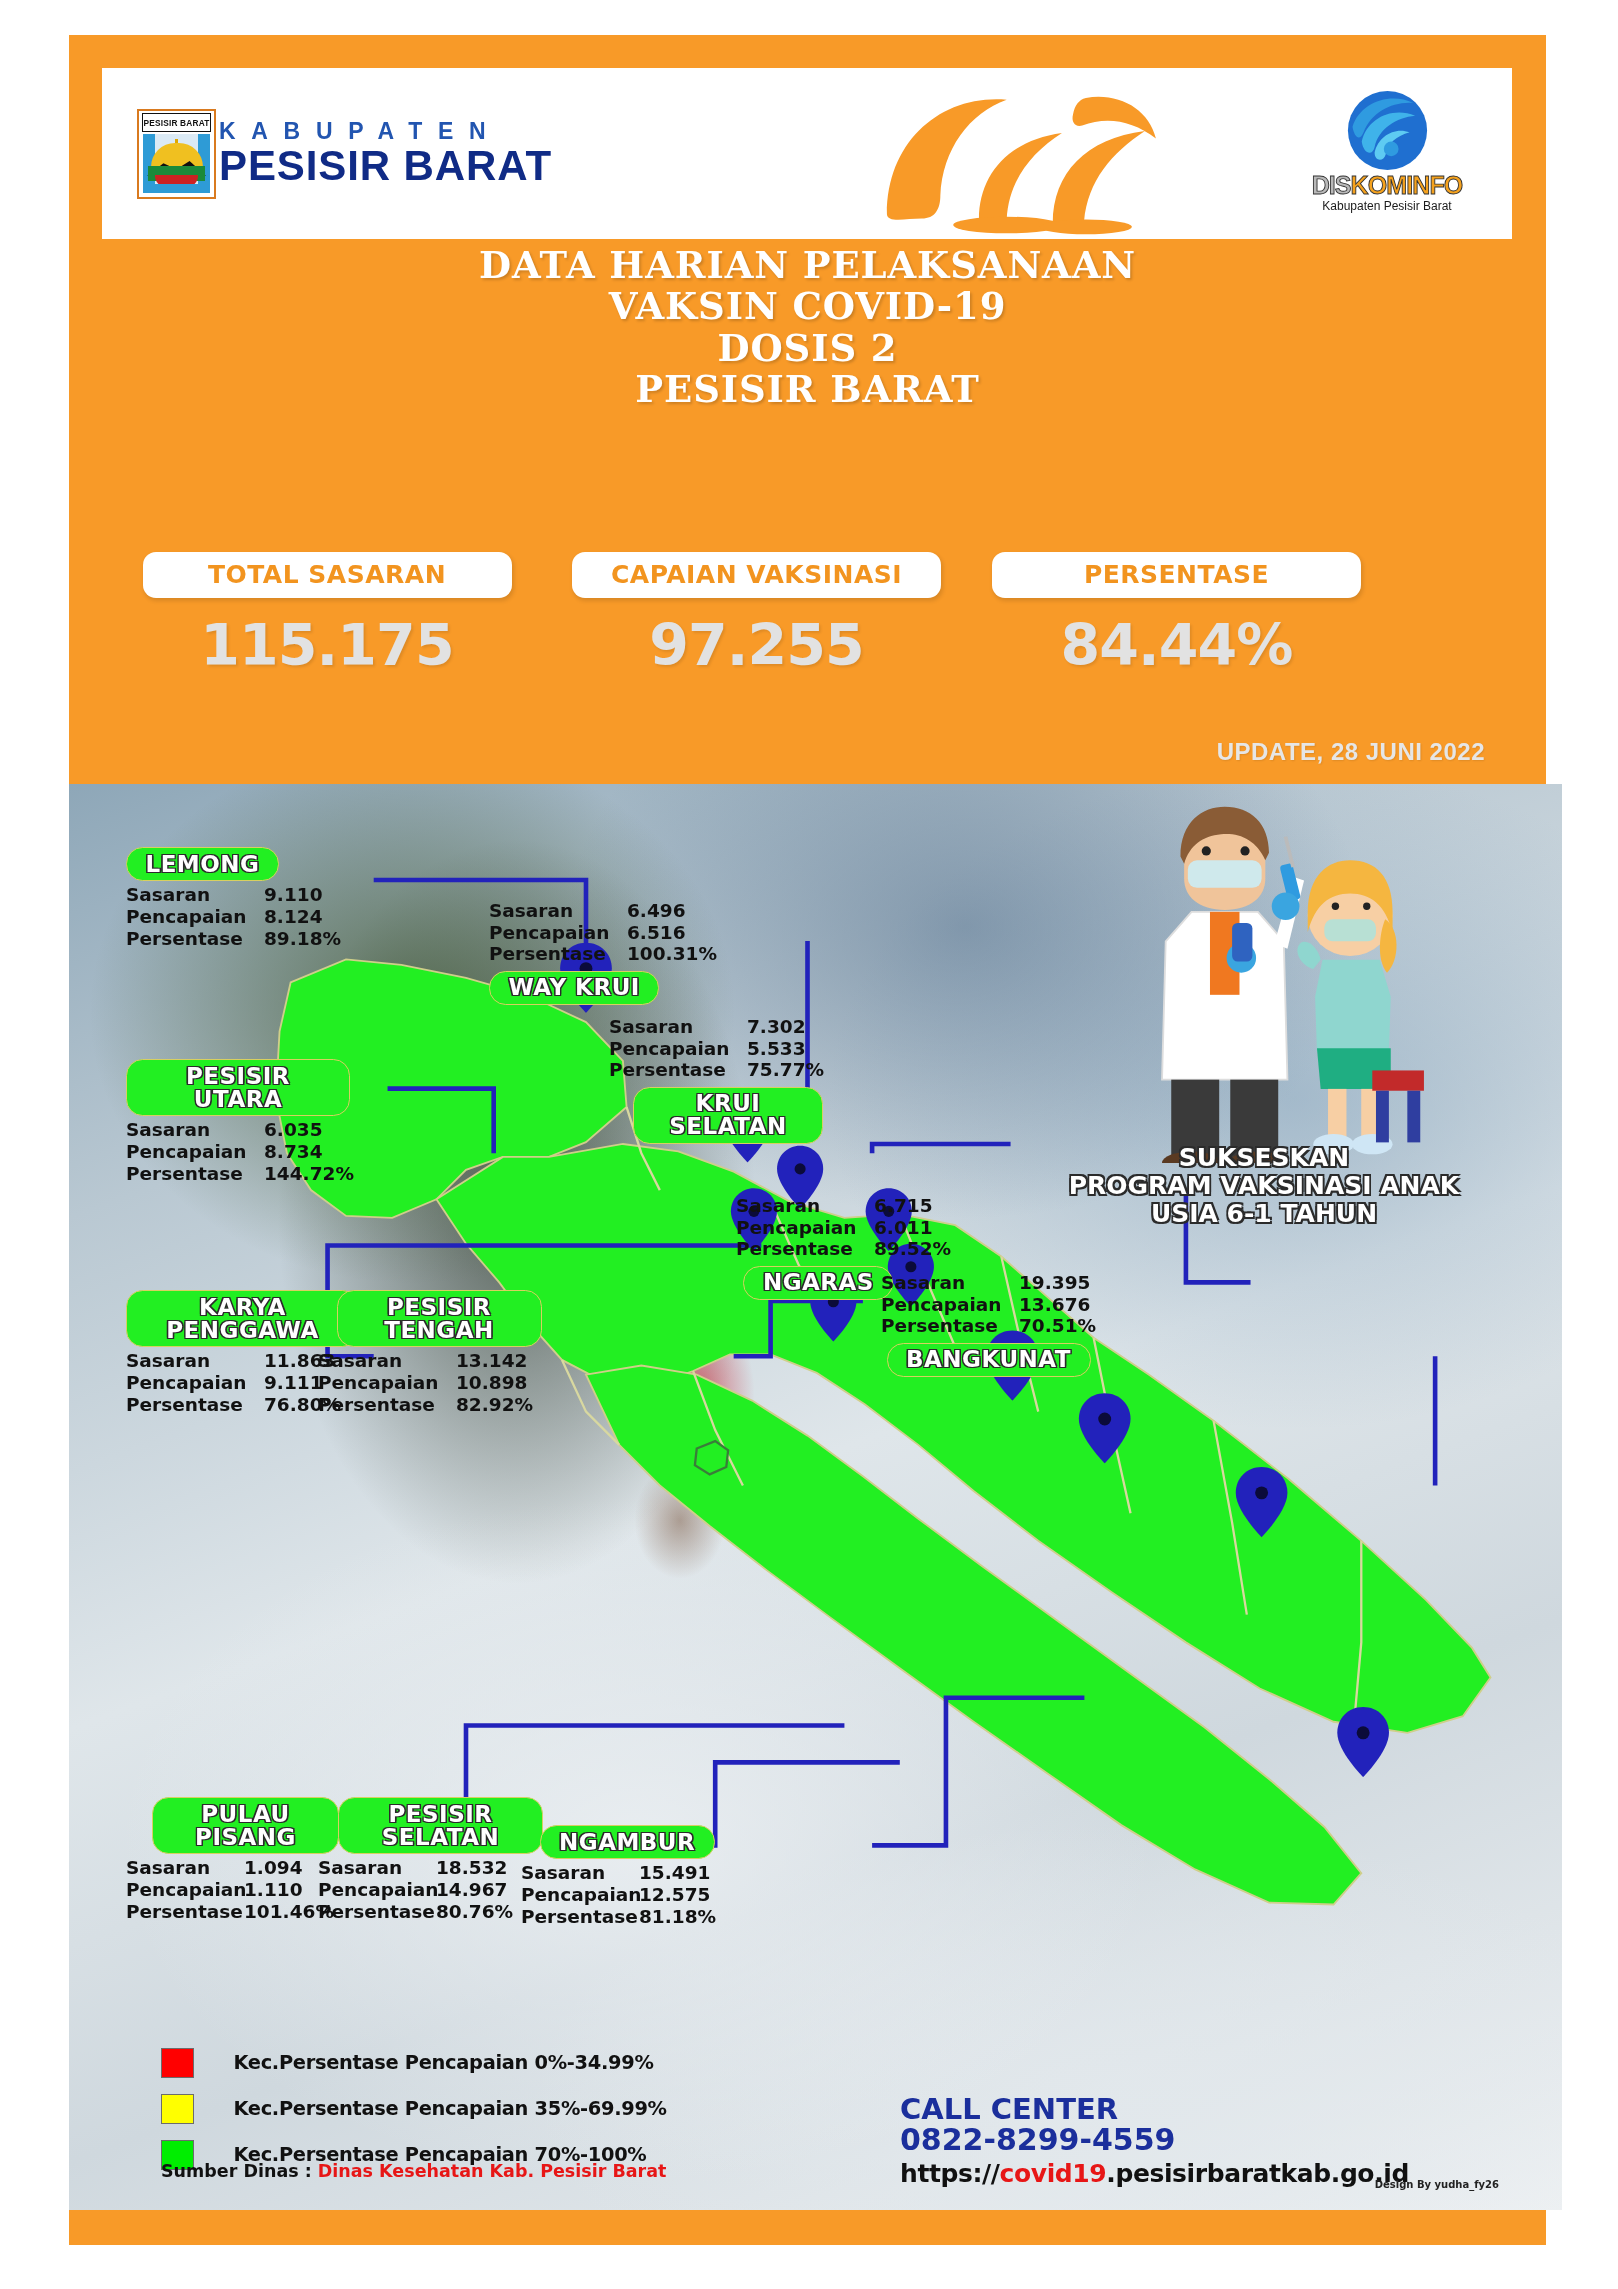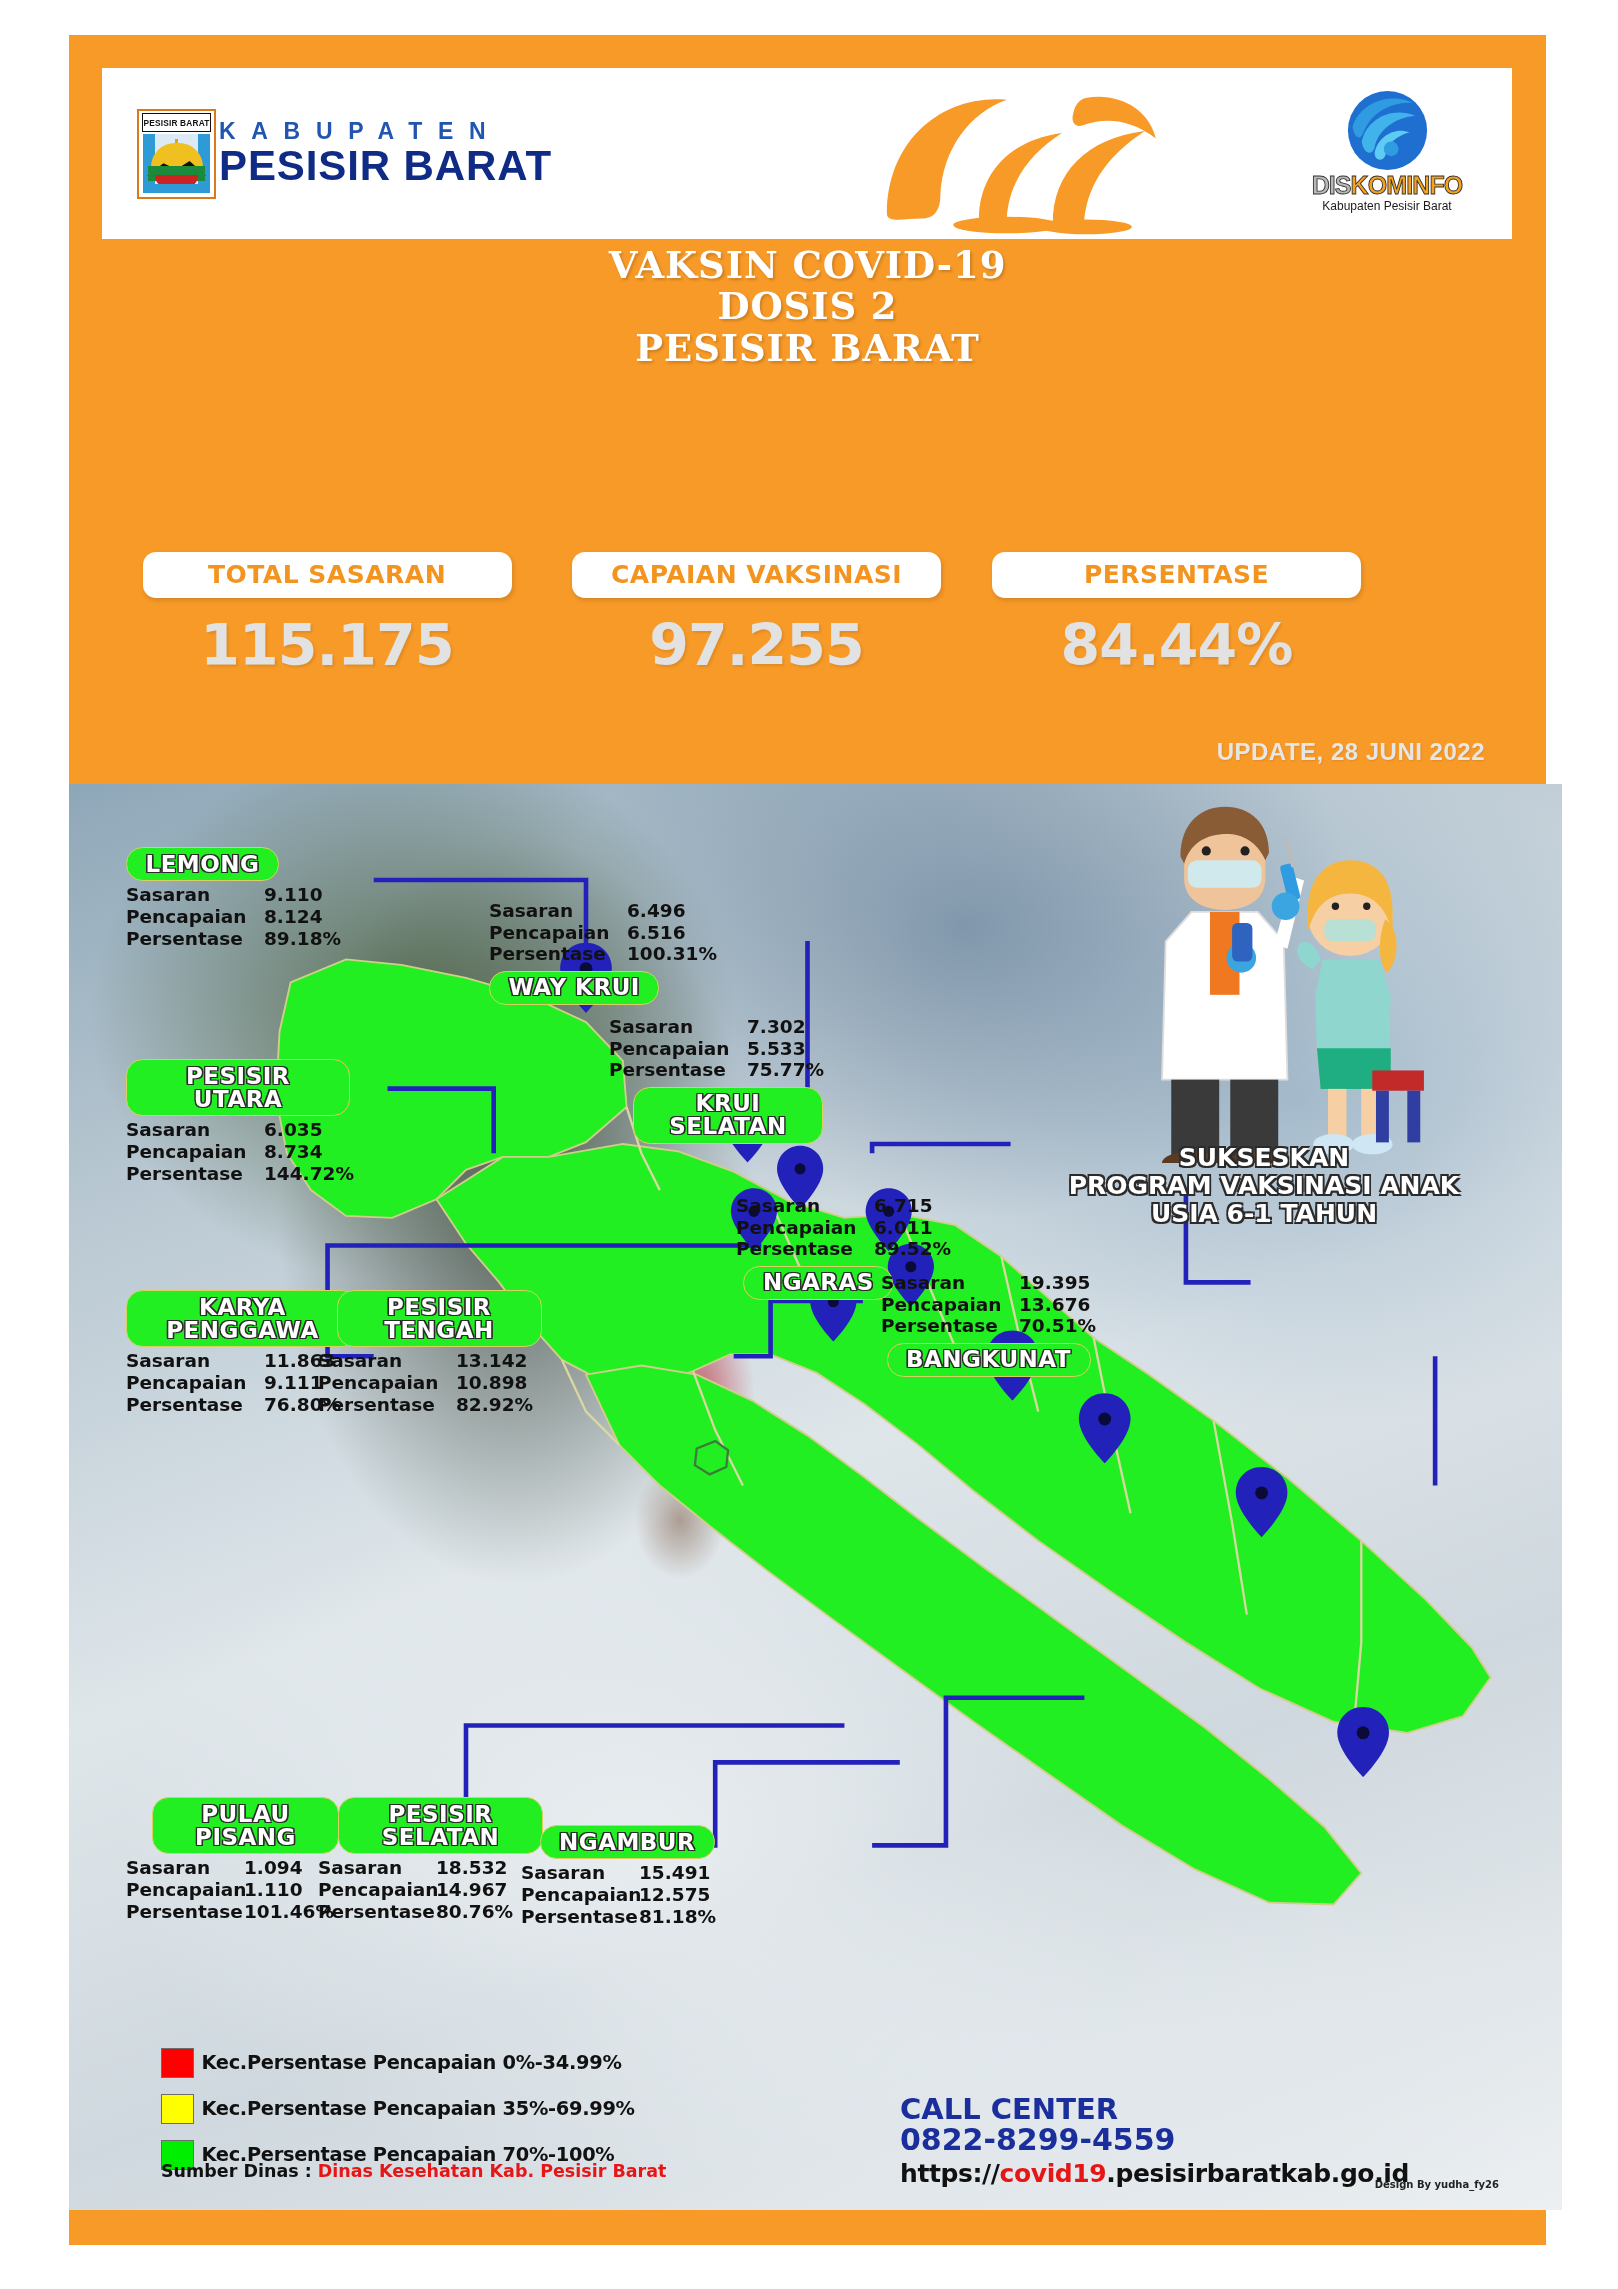--- a/index.html
+++ b/index.html
@@ -82,21 +82,21 @@
   .badge span{font-family:"DejaVu Sans",sans-serif;font-weight:bold;font-size:23px;color:#ffffff;
         line-height:1.0;letter-spacing:0.5px;
         text-shadow:-1.4px -1.4px 0 #2b2b2b,1.4px -1.4px 0 #2b2b2b,-1.4px 1.4px 0 #2b2b2b,1.4px 1.4px 0 #2b2b2b;}
   .rows{margin-top:2.8px;}
   .row{display:flex;font-family:"DejaVu Sans",sans-serif;font-weight:bold;font-size:18.5px;color:#111;line-height:1.18;}
   .row .lbl{width:138px;}
   .row .num{text-align:left;}
 
   
   .legend{position:absolute;left:92px;top:1264px;}
-  .leg-row{display:flex;align-items:center;margin-bottom:16.6px;}
+  .leg-row{display:flex;align-items:center;margin-bottom:16.6px;gap:32px;}
   .swatch{width:33px;height:29.5px;border:1.8px solid #6c6c6c;box-sizing:border-box;margin-right:7.4px;}
   .leg-row span{font-family:"DejaVu Sans",sans-serif;font-weight:bold;font-size:19.4px;color:#111;letter-spacing:-0.3px;}
   .source{position:absolute;left:92px;top:1377px;font-family:"DejaVu Sans",sans-serif;font-weight:bold;font-size:17.5px;color:#111;}
   .source .red{color:#e71616;}
 
   
   .illus{position:absolute;left:1034px;top:-9.2px;width:332px;height:388px;}
   .illus-cap{position:absolute;left:978px;top:360px;width:434px;text-align:center;
       font-family:"DejaVu Sans",sans-serif;font-weight:bold;font-size:25px;color:#ffffff;line-height:1.12;
       text-shadow:-1.8px -1.8px 0 #2b2b2b,1.8px -1.8px 0 #2b2b2b,-1.8px 1.8px 0 #2b2b2b,1.8px 1.8px 0 #2b2b2b;}
@@ -160,20 +160,21 @@
         </svg>
       </div>
       <div class="k-word">
         <span class="dis">DIS</span><span class="kom">KOMINFO</span>
       </div>
       <div class="k-sub">Kabupaten Pesisir Barat</div>
     </div>
   </div>
 
   <div class="title">
+    <div>DATA HARIAN PELAKSANAAN</div>
     <div>VAKSIN COVID-19</div>
     <div>DOSIS 2</div>
     <div>PESISIR BARAT</div>
   </div>
 
   <div class="stats">
     <div class="stat" id="stat-0">
       <div class="pill"><span>TOTAL SASARAN</span></div>
       <div class="val">115.175</div>
     </div>

